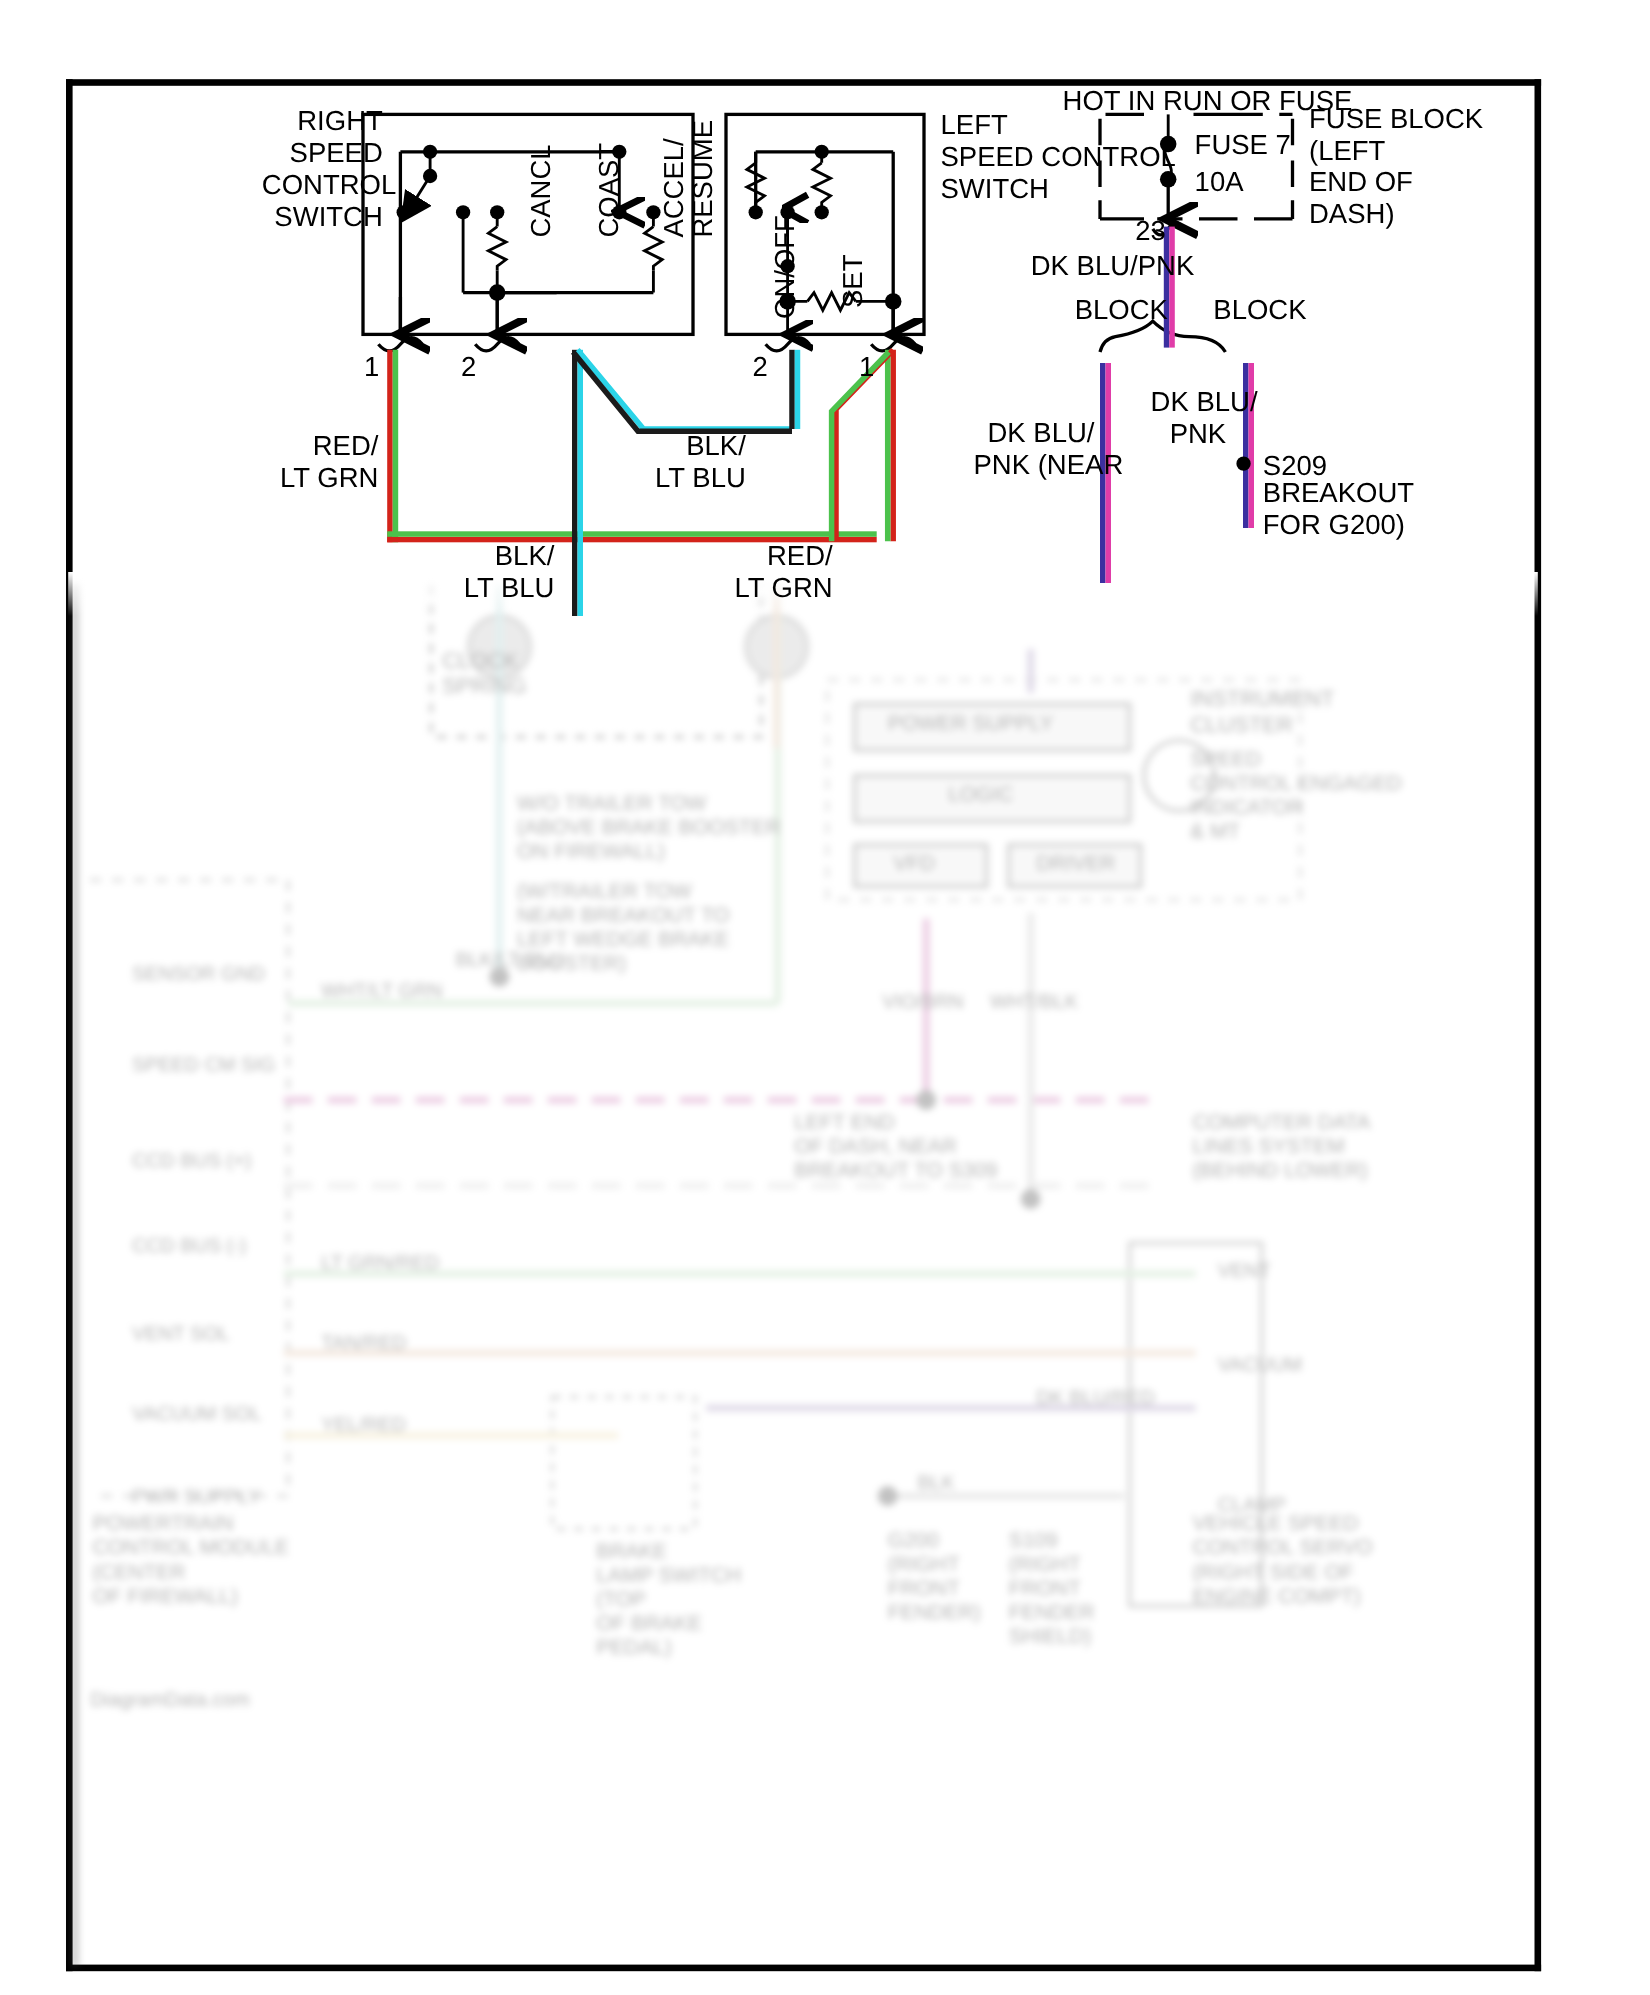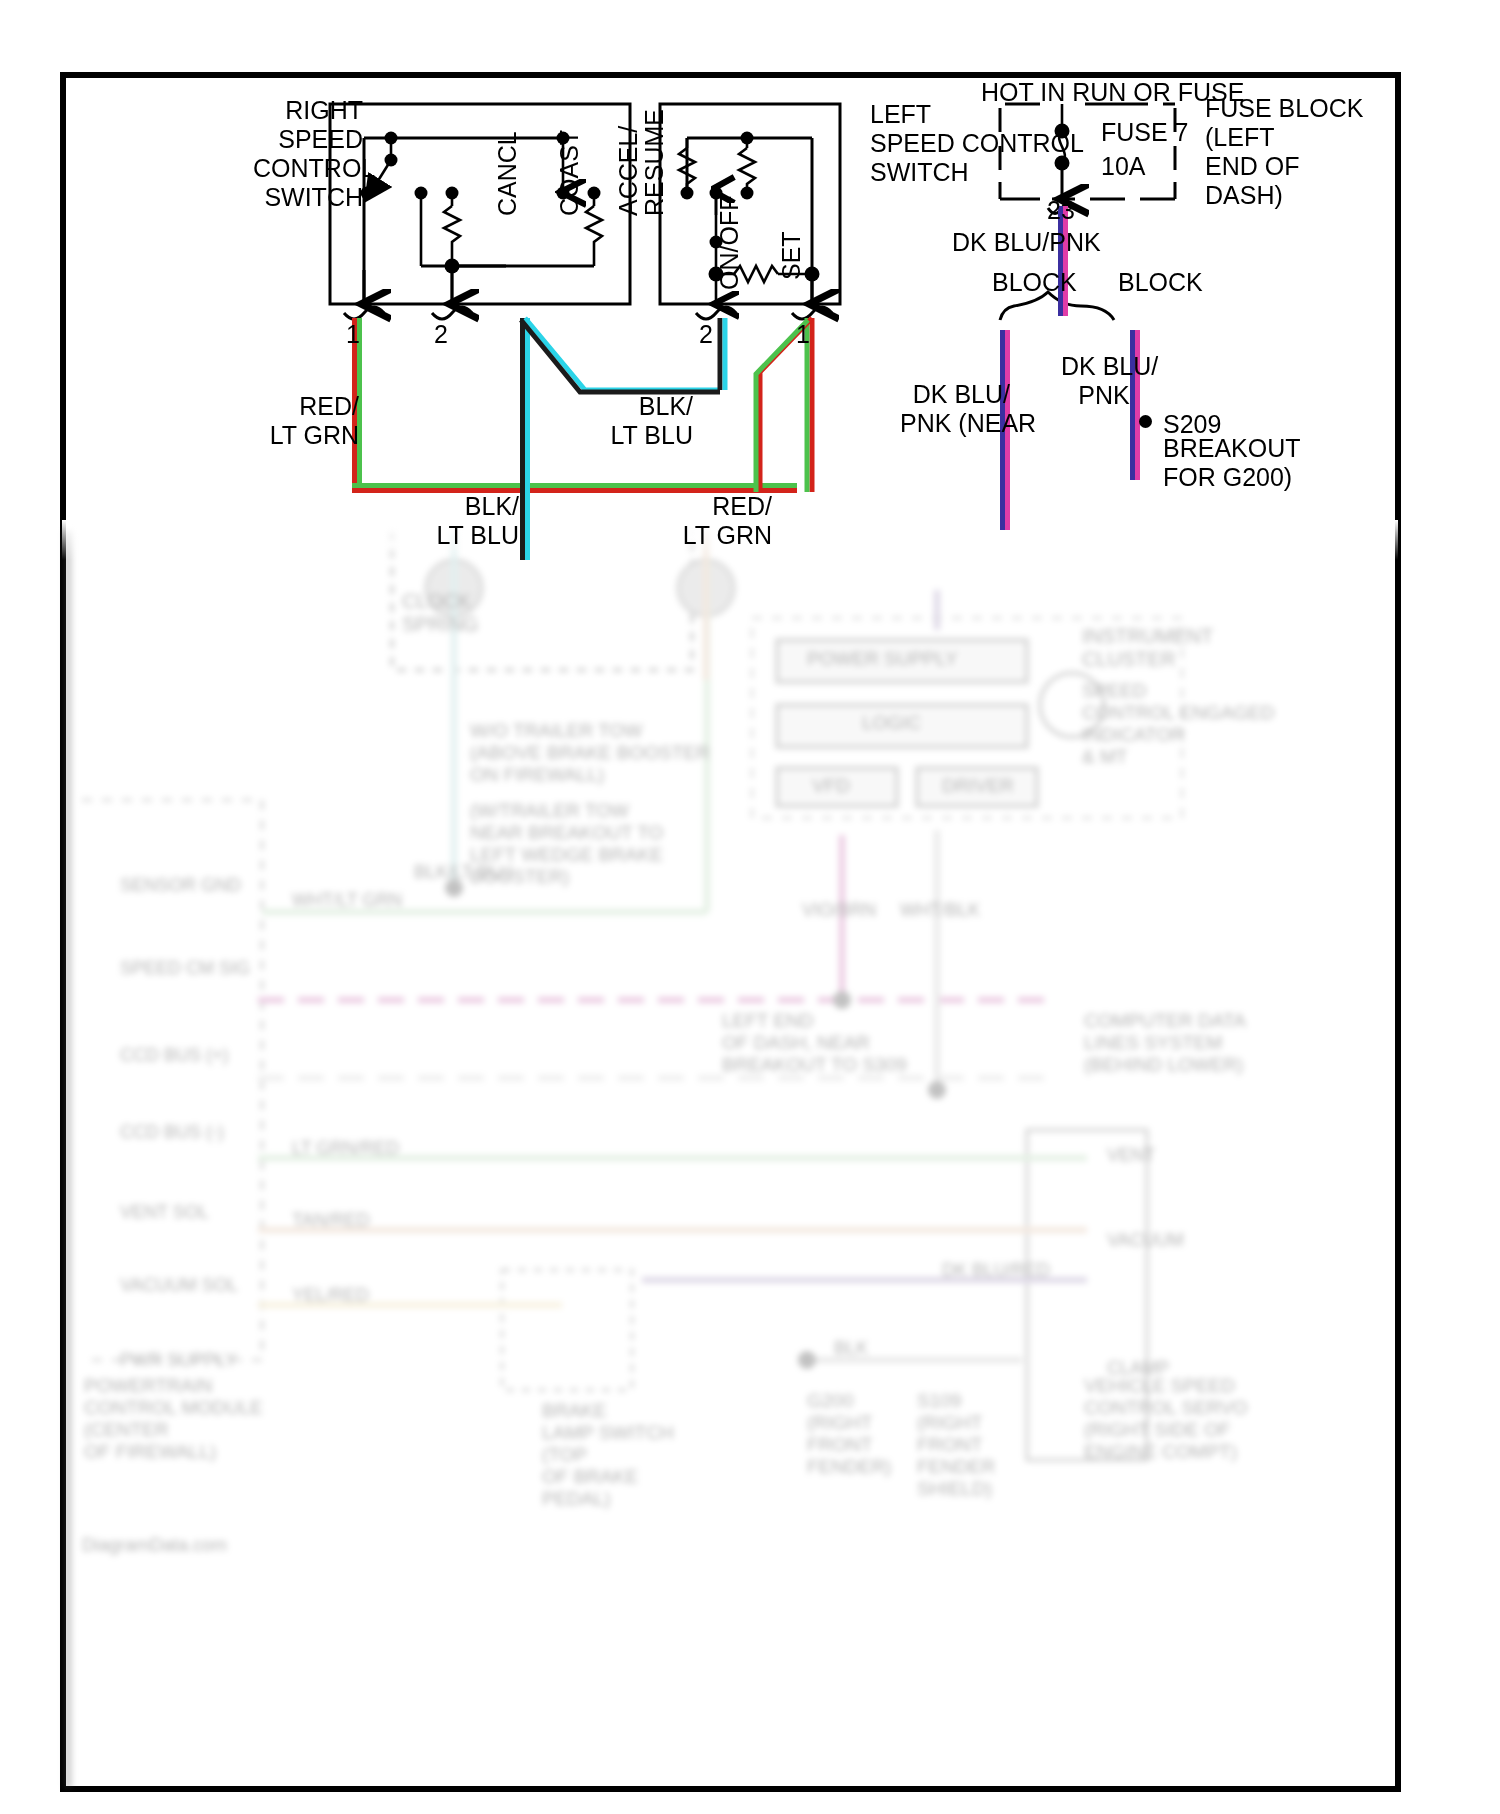--- a/index.html
+++ b/index.html
@@ -289,21 +289,21 @@
     <div class="wv" style="left:1058px;top:206px;height:110px;background:#3b2fa0;"></div>
     <div class="wv" style="left:1063px;top:206px;height:110px;background:#e03ca8;"></div>
 
     <div class="wv" style="left:1000px;top:330px;height:200px;background:#3b2fa0;"></div>
     <div class="wv" style="left:1005px;top:330px;height:200px;background:#e03ca8;"></div>
 
     <div class="wv" style="left:1130px;top:330px;height:150px;background:#3b2fa0;"></div>
     <div class="wv" style="left:1135px;top:330px;height:150px;background:#e03ca8;"></div>
   </div>
 
-  <div style="position:absolute;left:15px;top:0;width:1304px;height:560px;z-index:60;">
+  <div style="position:absolute;left:0;top:0;width:1304px;height:560px;z-index:60;">
 
     <div class="lbl t24" style="left:238px;top:96px;text-align:right;width:110px;">RIGHT
 SPEED
 CONTROL
 SWITCH</div>
 
     <div class="lbl t24 rot" style="left:478px;top:216px;">CANCL</div>
     <div class="lbl t24 rot" style="left:540px;top:216px;">COAST</div>
     <div class="lbl t24 rot" style="left:600px;top:216px;line-height:1.05;">ACCEL/
 RESUME</div>

